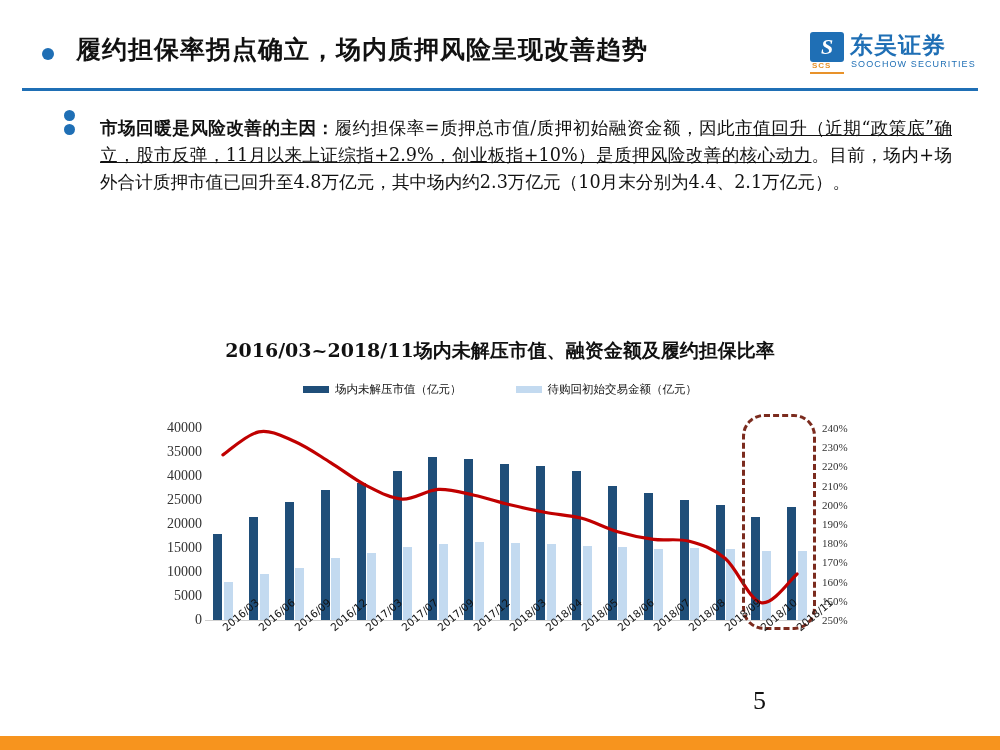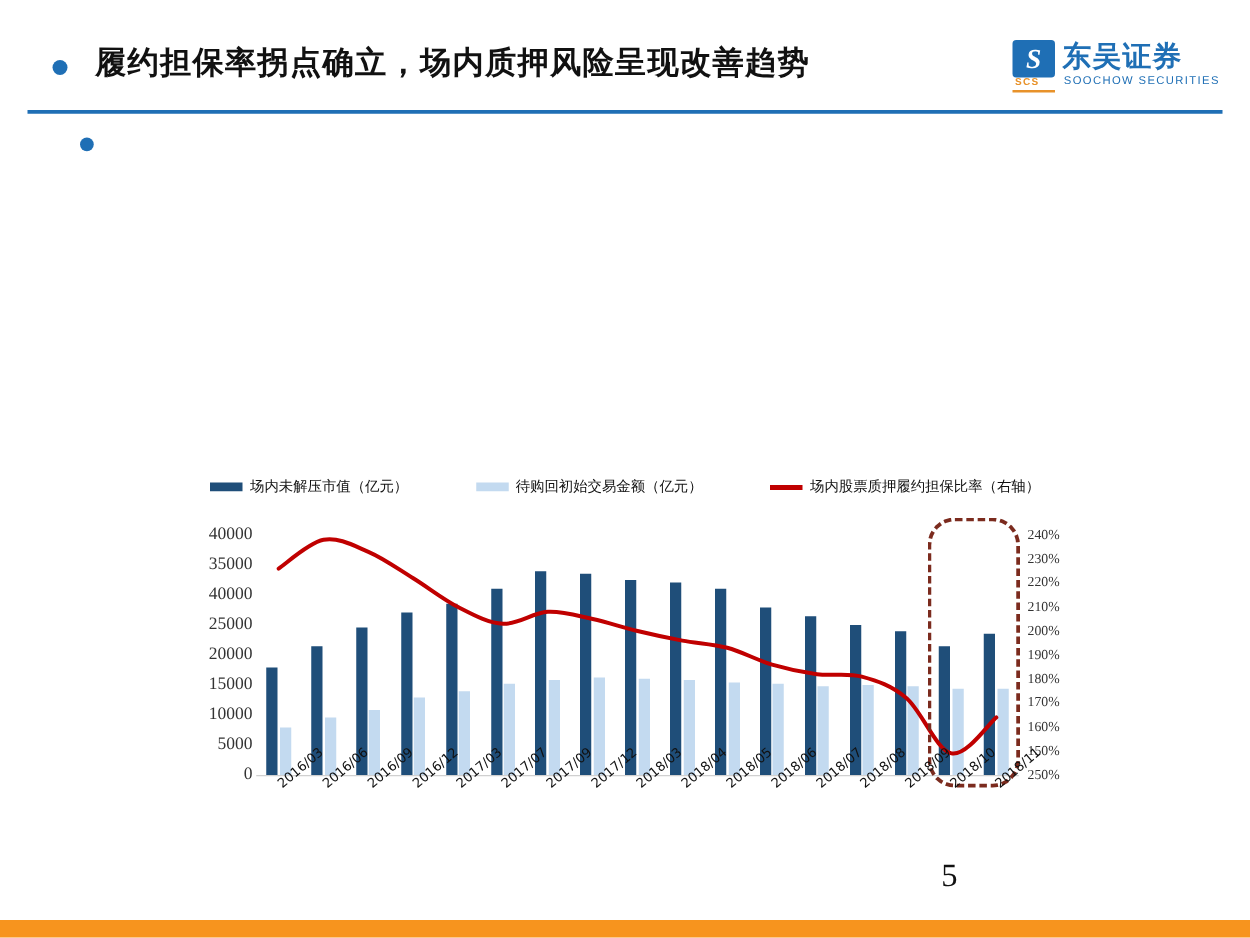--- a/index.html
+++ b/index.html
@@ -148,37 +148,40 @@
     </div>
   </div>
   <div class="hdr-rule"></div>
 
   <div class="body">
 
     <div class="blk">
       <div class="dot"></div>
     </div>
 
+    <div class="blk">
+      <div class="dot"></div>
+      <div class="para">
+        <span class="b">市场回暖是风险改善的主因</span><span class="b">：</span><span>履约担保率=质押总市值/质押初始融资金额，因此</span><span class="u">市值回升（近期“政策底”确立，股市反弹，11月以来上证综指+2.9%，创业板指+10%）是质押风险改善的核心动力</span><span>。目前，场内+场外合计质押市值已回升至4.8万亿元，其中场内约2.3万亿元（10月末分别为4.4、2.1万亿元）。</span>
+      </div>
+    </div>
 
   </div>
 
   <div class="chart-wrap">
+    <div class="chart-title">2016/03~2018/11场内未解压市值、融资金额及履约担保比率</div>
 
     <div class="legend" id="legend">
         <div class="leg-item">
           <span class="leg-swatch" style="background: rgb(31, 78, 121);"></span>
           <span class="leg-lbl">场内未解压市值（亿元）</span>
         </div>
         <div class="leg-item">
           <span class="leg-swatch" style="background: rgb(195, 218, 240);"></span>
           <span class="leg-lbl">待购回初始交易金额（亿元）</span>
-        </div>
-        <div class="leg-item">
-          <span class="leg-swatch line" style="background: rgb(192, 0, 0);"></span>
-          <span class="leg-lbl">场内股票质押履约担保比率（右轴）</span>
         </div>
       </div>
 
     <div class="plot-area">
       <div class="ylabels" id="ylabels">
           <span style="top: 200px;">0</span>
           <span style="top: 176px;">5000</span>
           <span style="top: 152px;">10000</span>
           <span style="top: 128px;">15000</span>
           <span style="top: 104px;">20000</span>

